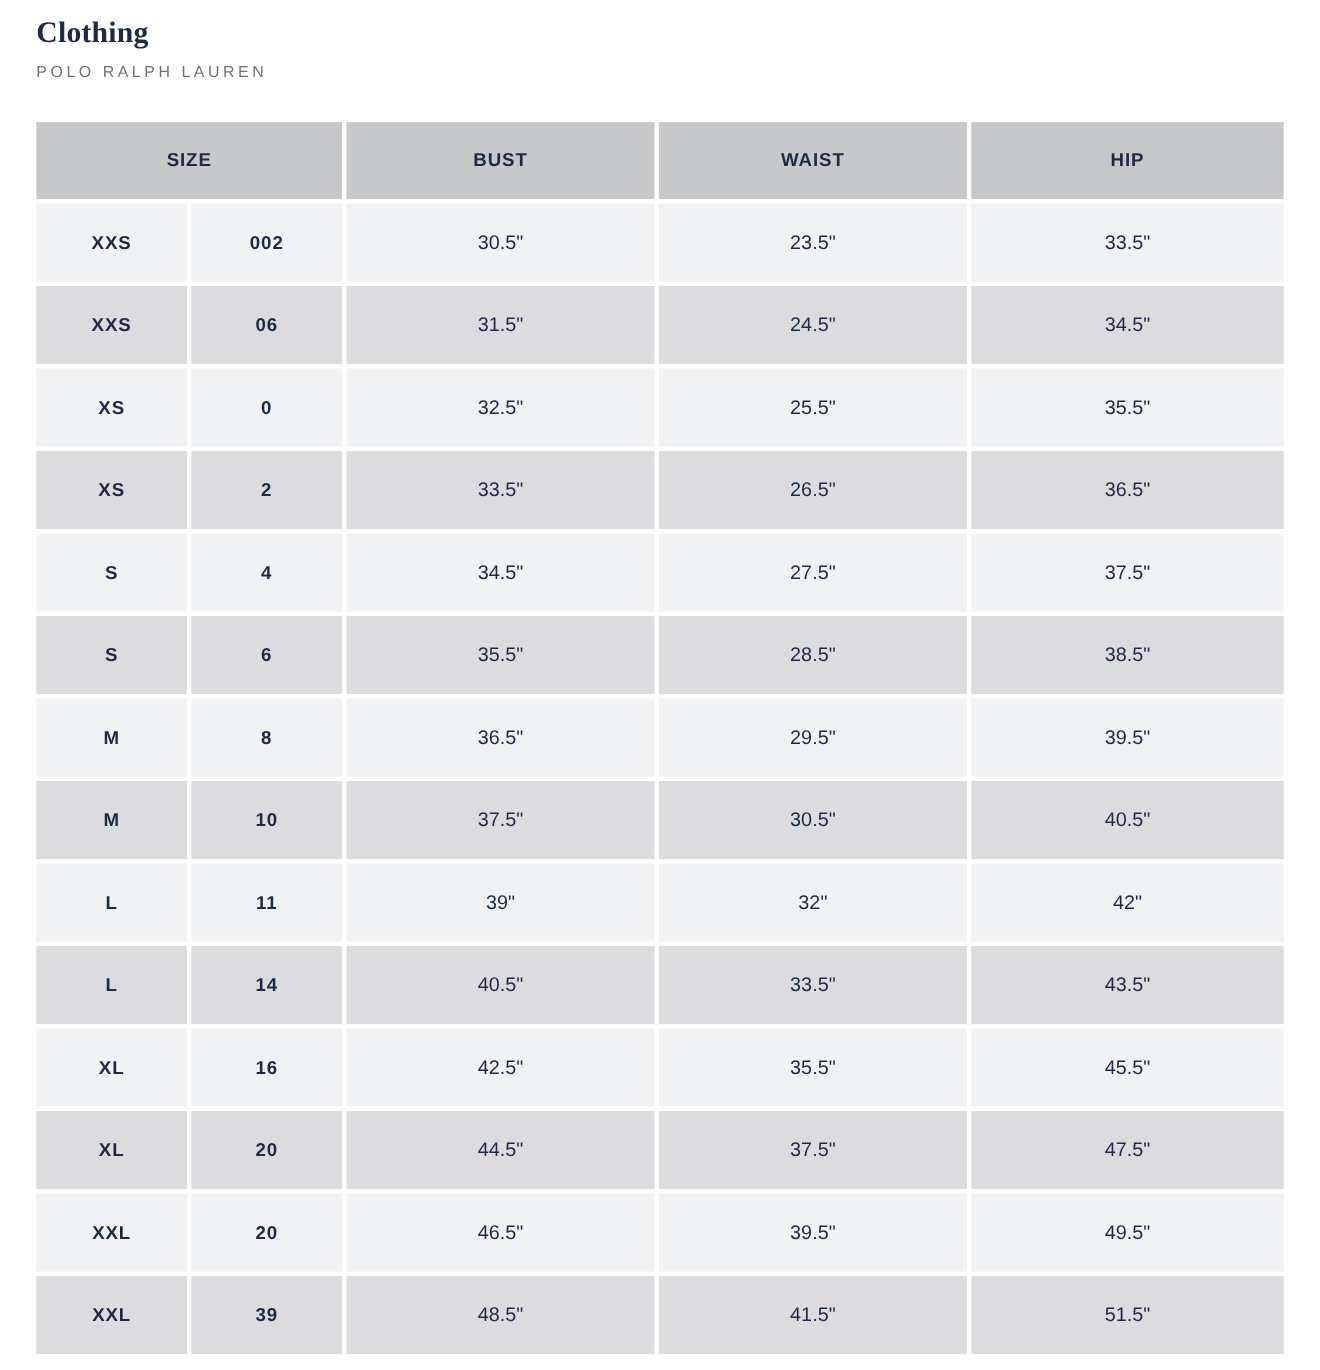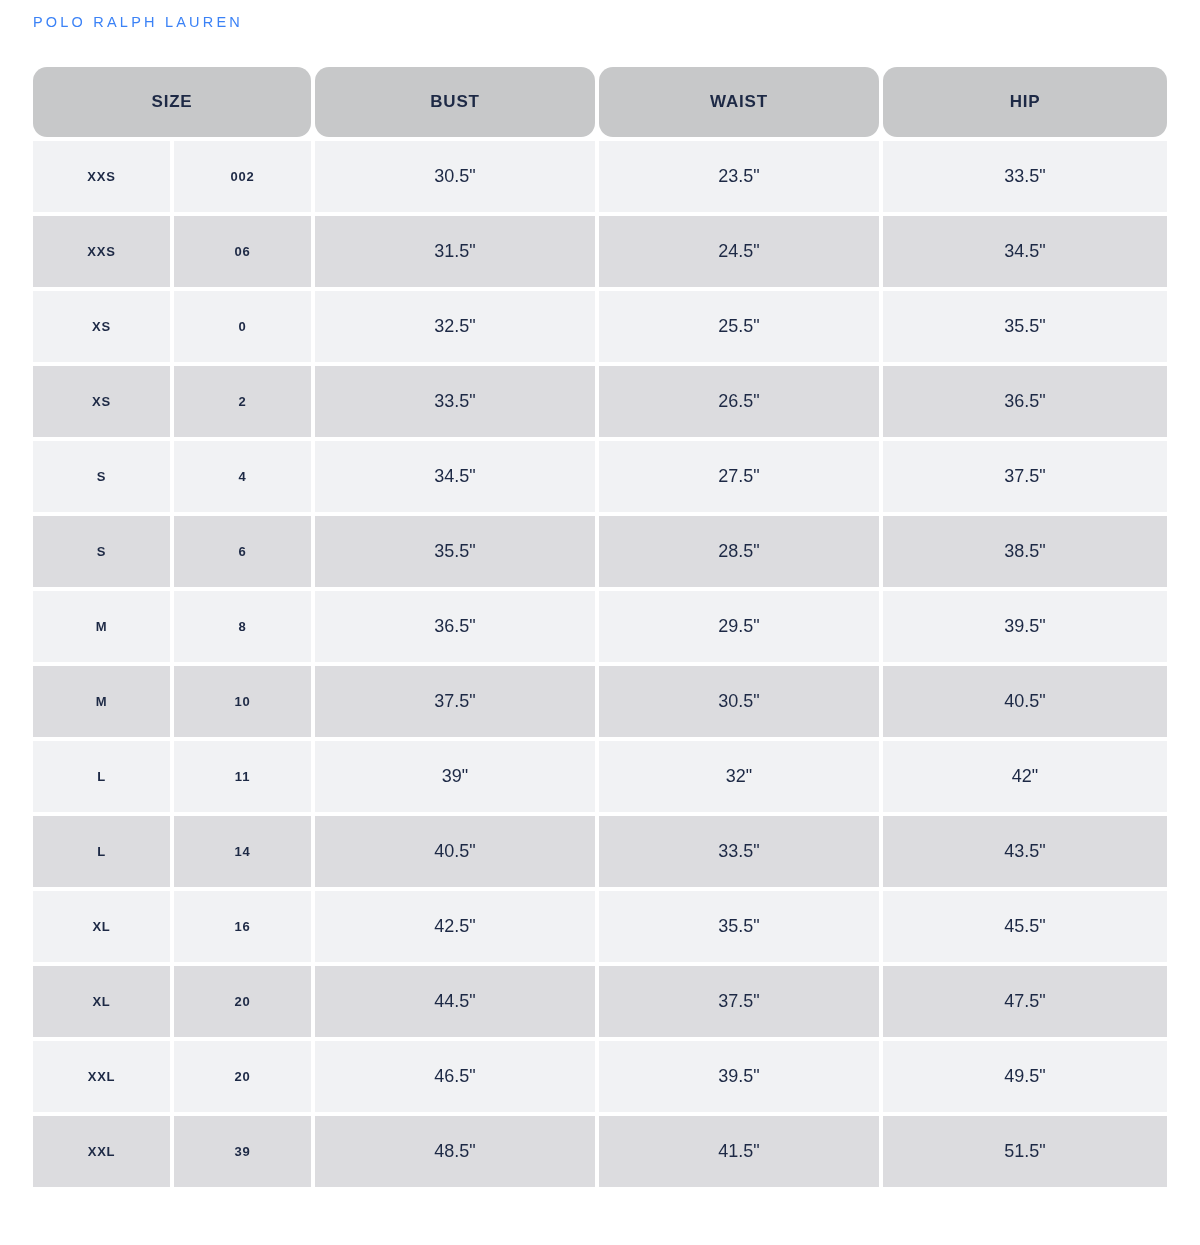--- a/index.html
+++ b/index.html
@@ -23,64 +23,64 @@
     font-size:27px;
     font-weight:600;
     color:var(--text-navy);
     margin:0 0 13px 0;
     letter-spacing:0.2px;
   }
   .brand{
     font-size:14.5px;
     letter-spacing:3.2px;
     font-weight:400;
-    color:#3b82f6;
+    color:#737373;
     margin:0 0 33px 0;
   }
   table.size-chart{
     border-collapse:separate;
     border-spacing:4px;
     margin-left:-4px;
     table-layout:fixed;
   }
   .size-chart th{
     background:var(--header-bg);
     height:70px;
     font-size:17px;
     font-weight:700;
     letter-spacing:0.8px;
     color:var(--text-navy);
     text-align:center;
     vertical-align:middle;
-    border-radius:14px;
   }
   .size-chart td{
     height:71px;
     text-align:center;
     vertical-align:middle;
     font-size:18px;
     font-weight:400;
     color:var(--text-navy);
   }
   .size-chart tr.light td{background:var(--row-light);}
   .size-chart tr.dark td{background:var(--row-dark);}
   .size-chart td.size{
     font-weight:700;
-    font-size:13px;
+    font-size:17px;
     letter-spacing:0.8px;
   }
   col.c-size{width:137px;}
   col.c-meas-bust{width:280px;}
   col.c-meas-waist{width:280px;}
   col.c-meas-hip{width:284px;}
 </style>
 </head>
 <body>
 
 <div class="page">
+  <h1 class="title">Clothing</h1>
   <div class="brand">POLO RALPH LAUREN</div>
 
   <table class="size-chart">
     <colgroup>
       <col class="c-size">
       <col class="c-size">
       <col class="c-meas-bust">
       <col class="c-meas-waist">
       <col class="c-meas-hip">
     </colgroup>

